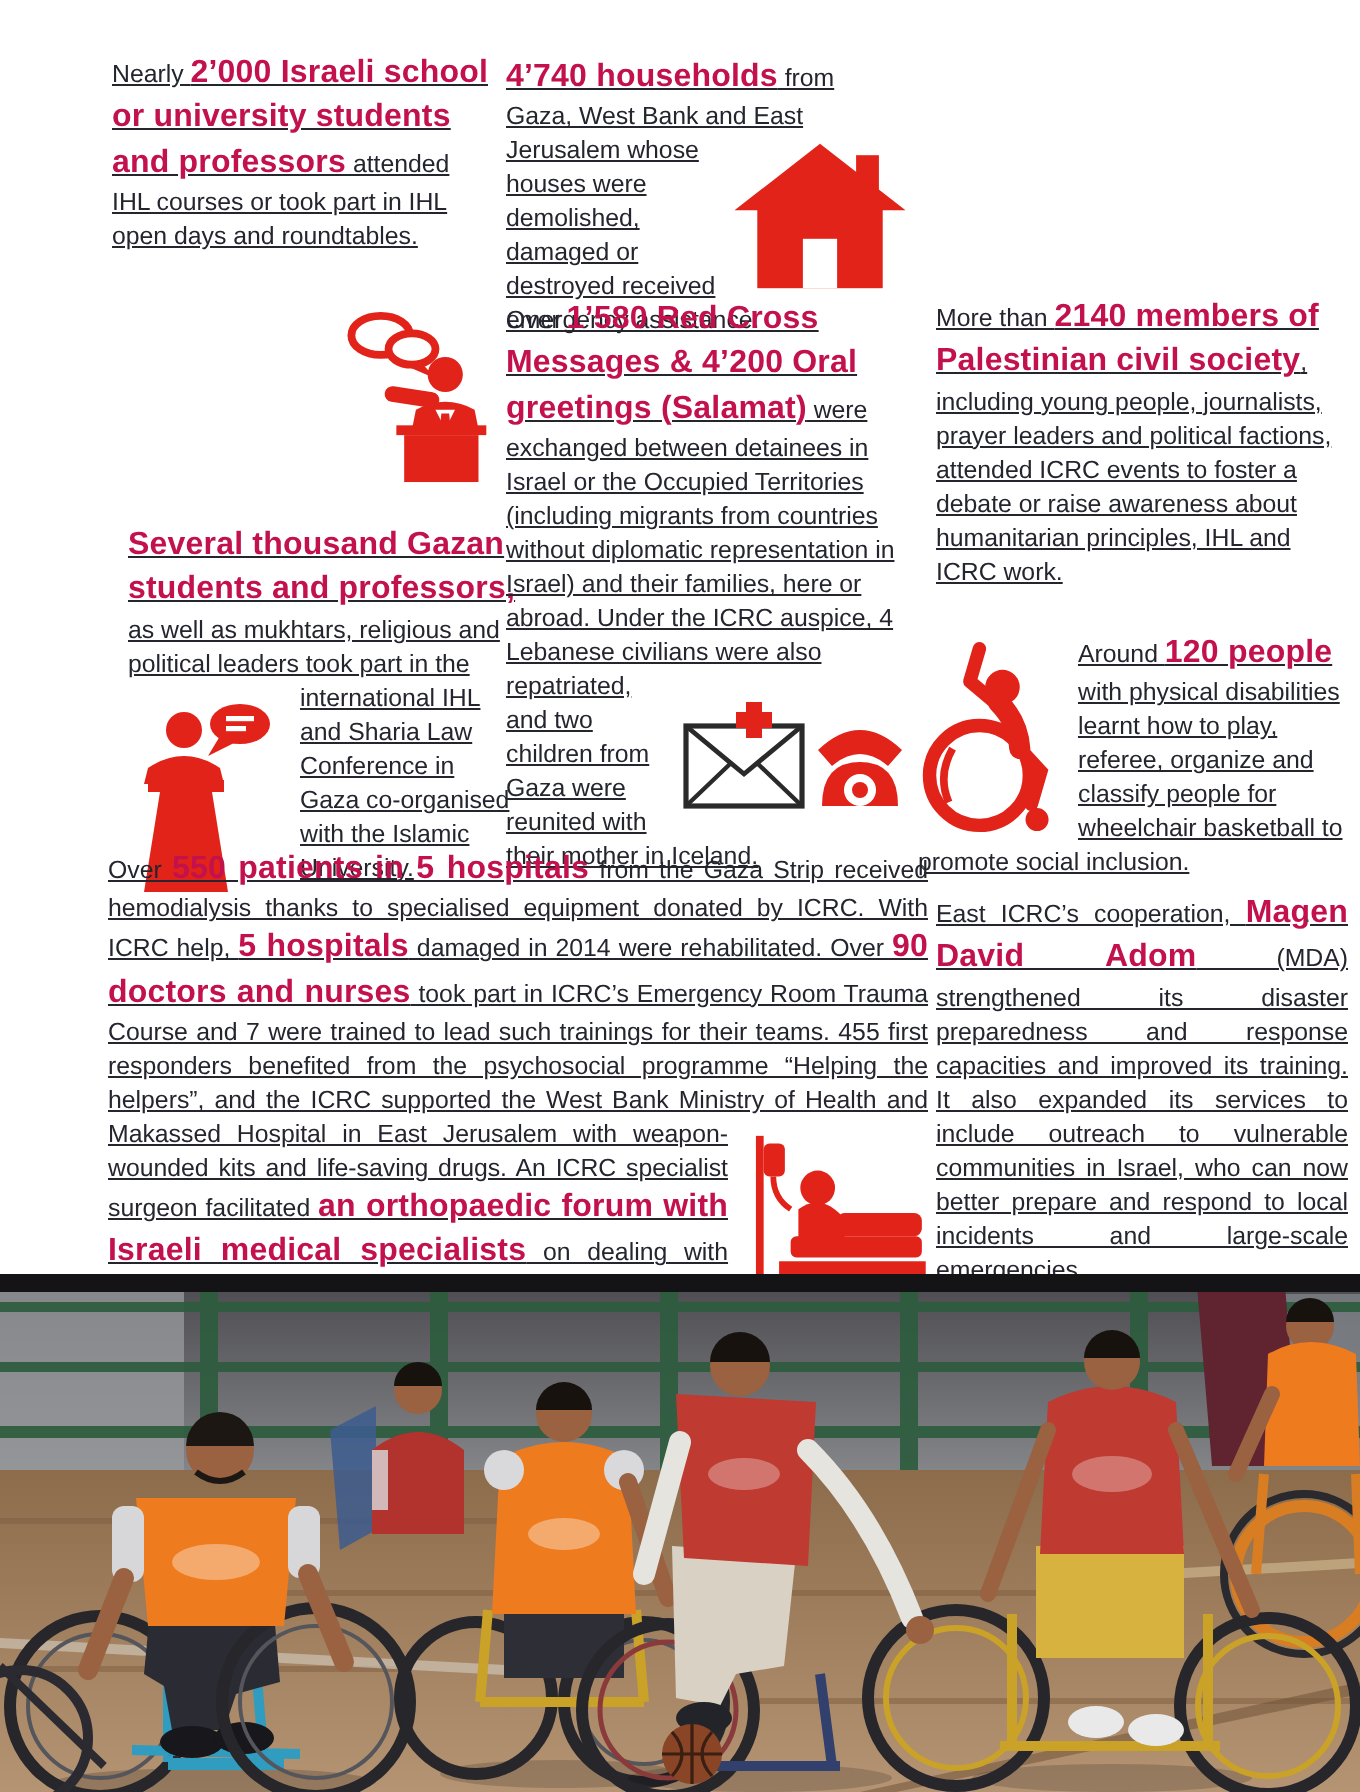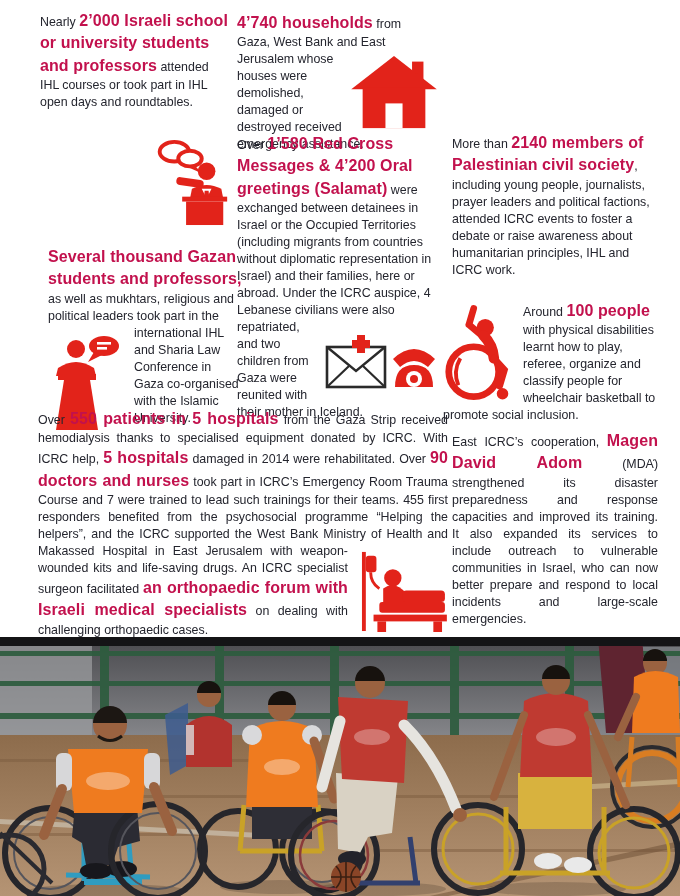--- a/index.html
+++ b/index.html
@@ -1,18 +1,18 @@
 <!DOCTYPE html>
 <html><head>
 <meta charset="utf-8">
 <style>
   html,body{margin:0;padding:0;background:#ffffff;}
   .page{position:relative;width:680px;height:896px;background:#fff;overflow:hidden;
         font-family:"Liberation Sans",sans-serif;color:#24252e;}
-  p.block{position:absolute;margin:0;font-size:12.4px;line-height:1.37;color:#24252e;}
+  p.block{position:absolute;margin:16px;font-size:12.4px;line-height:1.37;color:#24252e;text-decoration:underline;}
   .just{text-align:justify;}
   .hl{color:#c2114d;font-weight:bold;font-size:16px;line-height:1.4;letter-spacing:.1px;}
   sup{font-size:.62em;}
   .sp-r{float:right;width:0;}
   .ic-r{float:right;clear:right;margin:2px 0 4px 8px;}
   .sp-l{float:left;width:0;}
   .ic-l{float:left;clear:left;margin:2px 8px 2px 0;}
   .icon svg{display:block;}
   .photo{position:absolute;left:0;top:637px;width:680px;height:259px;}
   .stray{position:absolute;left:652px;top:450px;font-size:12px;color:#4a4a52;}
@@ -102,21 +102,21 @@
       <svg width="72" height="102" viewBox="0 0 75 105">
         <circle cx="32" cy="72" r="26" fill="none" stroke="#E2231A" stroke-width="7"></circle>
         <path d="M40,34 L27,23 M27,23 L32,6" stroke="#E2231A" stroke-width="7" stroke-linecap="round" fill="none"></path>
         <circle cx="44" cy="26" r="9" fill="#E2231A"></circle>
         <path d="M42,34 Q52,44 53,58" stroke="#E2231A" stroke-width="11" stroke-linecap="round" fill="none"></path>
         <path d="M53,58 L64,70 L59,87" stroke="#E2231A" stroke-width="7" stroke-linecap="round" fill="none"></path>
         <circle cx="62" cy="95" r="6" fill="#E2231A"></circle>
         <path d="M18,58 Q10,72 16,86" stroke="#E2231A" stroke-width="4" fill="none"></path>
       </svg>
     </span>
-    <span><span>Around </span><span class="hl">100 people</span><span> with physical disabilities learnt how to play, referee, organize and classify people for wheelchair basketball to promote social inclusion.</span></span>
+    <span><span>Around </span><span class="hl">120 people</span><span> with physical disabilities learnt how to play, referee, organize and classify people for wheelchair basketball to promote social inclusion.</span></span>
   </p>
 
   <p id="b9" class="block just" style="left:452px;top:430px;width:206px;">
     <span><span>East ICRC’s cooperation, </span><span class="hl">Magen David Adom</span><span> (MDA) strengthened its disaster preparedness and response capacities and improved its training. It also expanded its services to include outreach to vulnerable communities in Israel, who can now better prepare and respond to local incidents and large-scale emergencies.</span></span>
   </p>
 
   <p id="b10" class="block just" style="left:38px;top:408px;width:410px;">
     <span class="sp-r" style="height:140px"></span>
     <span class="ic-r icon">
       <svg width="92" height="82" viewBox="0 0 95 85">

